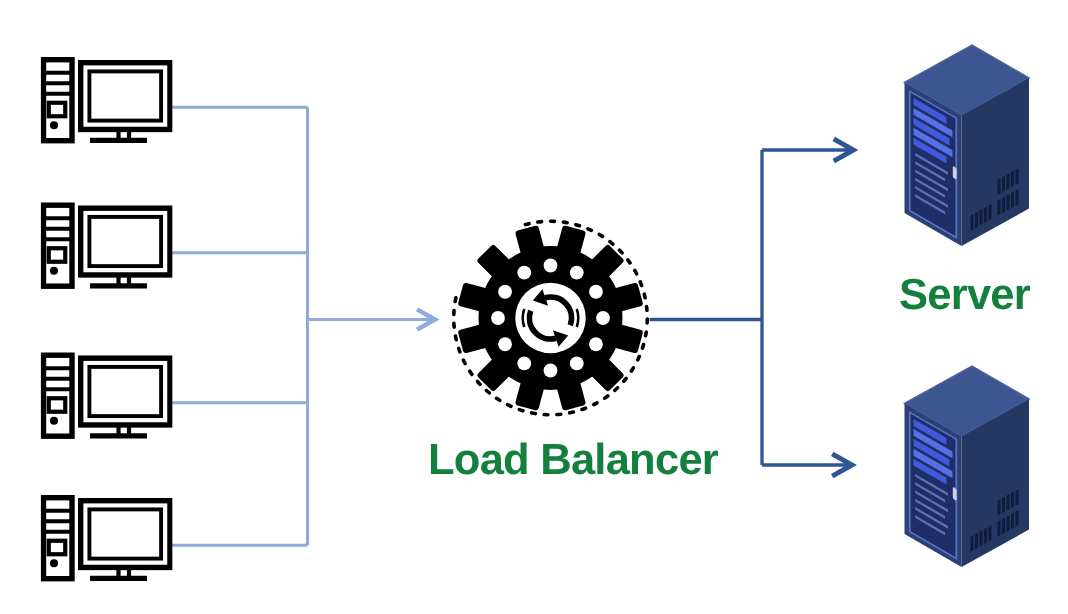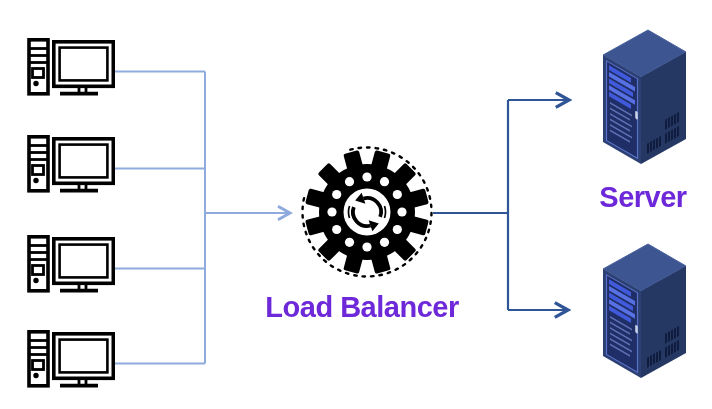--- a/index.html
+++ b/index.html
@@ -3,21 +3,21 @@
 <meta charset="utf-8">
 <style>
   html,body{margin:0;padding:0;background:#fff;}
   .canvas{
     position:relative;width:712px;height:409px;overflow:hidden;
     background:var(--background,#fff);
     font-family:"Liberation Sans",sans-serif;
   }
   .abs{position:absolute;}
   .diagram-label{
-    font-weight:bold;font-size:29px;line-height:1.05;color:#6d28d9;
+    font-weight:bold;font-size:29px;line-height:1.05;color:#15803d;
     text-align:center;letter-spacing:-0.5px;white-space:nowrap;
   }
   svg{display:block;}
   .wire-light{stroke:var(--client-connector,#8faadc);stroke-width:2;fill:none;}
   .wire-dark{stroke:var(--server-connector,#2f5597);stroke-width:2.2;fill:none;}
   .gear-black{fill:var(--icon-outline,#000);}
   .dash-arc{stroke:var(--icon-outline,#000);stroke-width:2.4;fill:none;
     stroke-dasharray:2.5 6;stroke-linecap:round;}
 </style>
 </head>
@@ -176,16 +176,16 @@
     </g>
   </svg>
 
   <svg class="abs" style="left:598px;top:27px" width="90" height="140">
       <use href="#icon-server"></use>
     </svg>
   <svg class="abs" style="left:598px;top:241px" width="90" height="140">
       <use href="#icon-server"></use>
     </svg>
 
-  <div class="abs diagram-label" style="left:252px;top:292px;width:220px">Load Balancer</div>
+  <div class="abs diagram-label" style="left:272px;top:292px;width:220px">Load Balancer</div>
   <div class="abs diagram-label" style="left:578px;top:182px;width:130px">Server</div>
 
 </div>
 
 </body></html>

